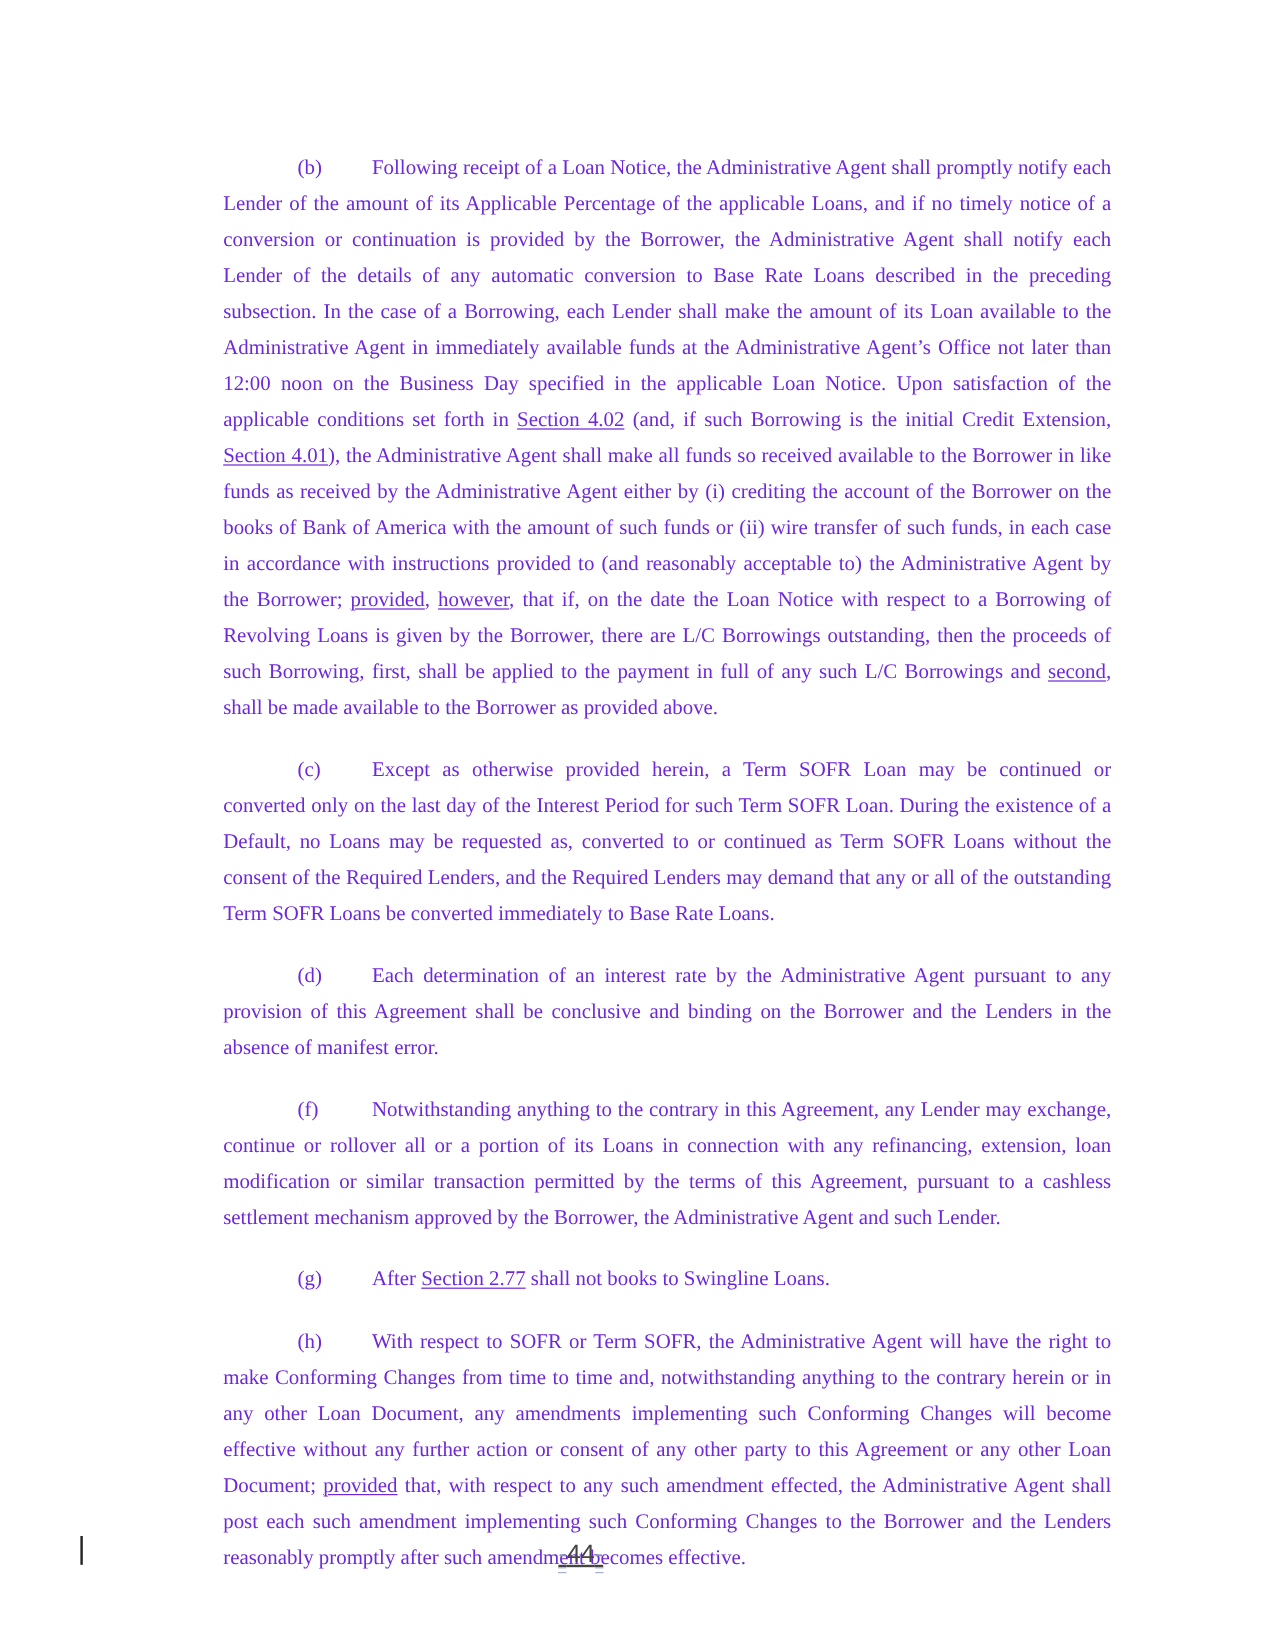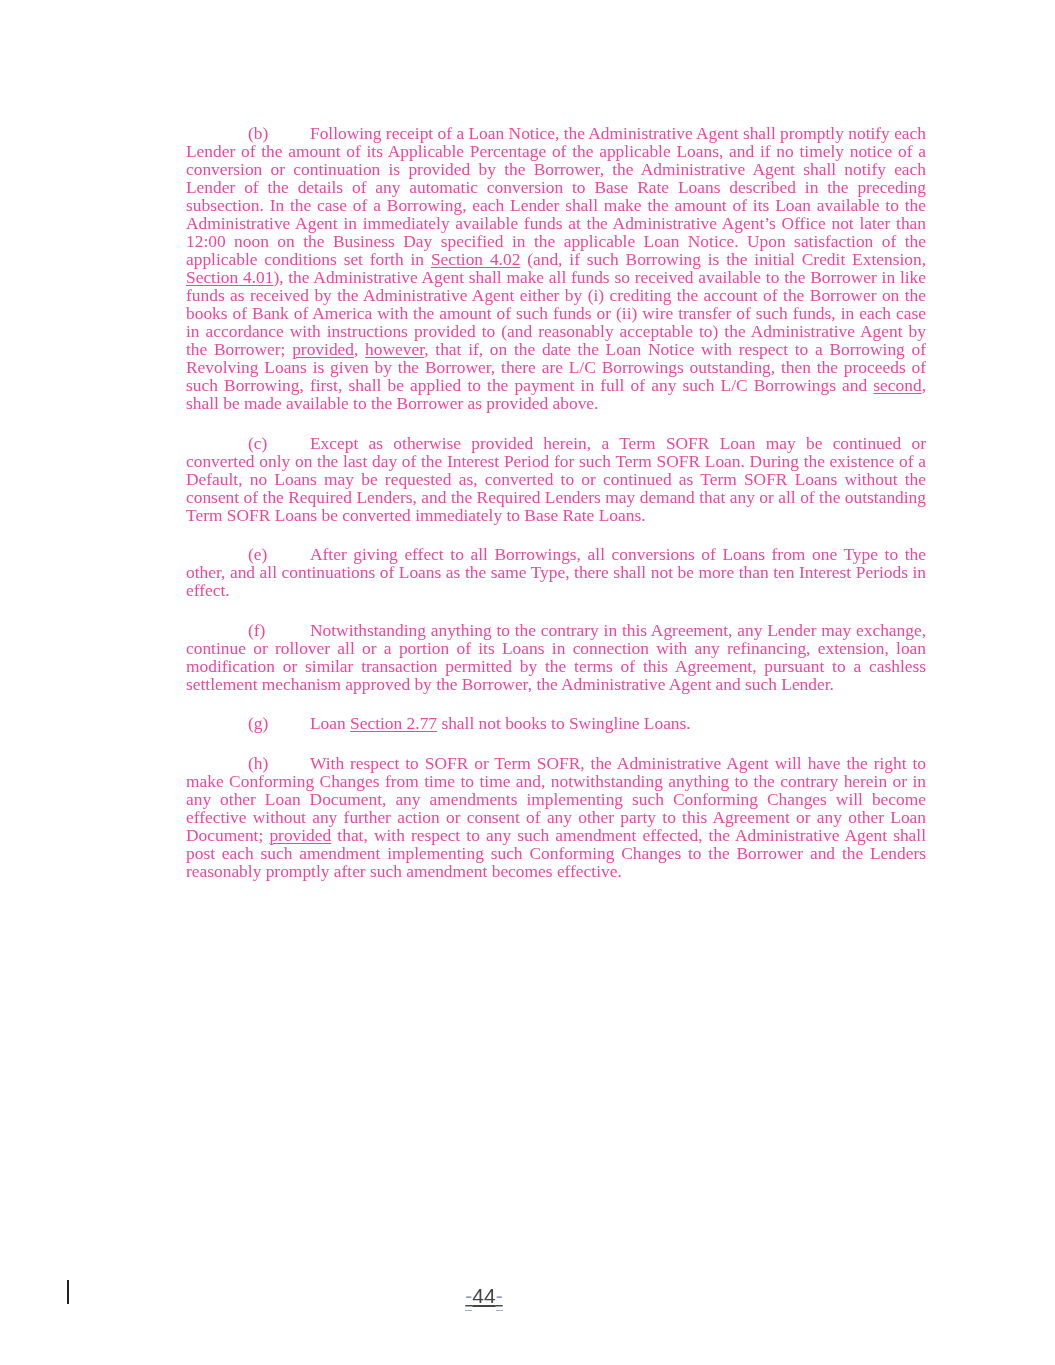--- a/index.html
+++ b/index.html
@@ -1,20 +1,20 @@
 <!DOCTYPE html>
 <html><head>
 <meta charset="utf-8">
 <style>
   html, body { margin: 0; padding: 0; background: #ffffff; }
   body { width: 1055px; height: 1365px; position: relative; overflow: hidden; }
   .page {
     position: absolute; left: 186px; top: 124px; width: 740px;
-    font-family: "Liberation Serif", serif; font-size: 17.4px; line-height: 18px;
-    color: #ec4899; text-align: justify;
+    font-family: "Liberation Serif", serif; font-size: 17.4px; line-height: 30px;
+    color: #6d28d9; text-align: justify;
   }
   .para { margin: 0 0 21.5px 0; text-indent: 62px; }
   .para .label { display: inline-block; width: 62px; text-indent: 0; }
   .u { text-decoration: underline; text-underline-offset: 2px; text-decoration-thickness: 1px; }
   .change-bar {
     position: absolute; left: 67px; top: 1280px; width: 2px; height: 24px; background: #222;
   }
   .page-number {
     position: absolute; left: 0; width: 968px; top: 1284px; text-align: center;
     font-family: "Liberation Sans", sans-serif; font-size: 21px; color: #444; text-decoration: underline;
@@ -24,23 +24,23 @@
     content: ""; position: absolute; left: 0; right: 0; bottom: -4px; height: 3px;
     border-top: 1px solid #a7aecb; border-bottom: 1px solid #a7aecb;
   }
 </style>
 </head>
 <body>
 
 <div class="page" id="doc">
     <p class="para"><span class="label">(b)</span><span>Following receipt of a Loan Notice, the Administrative Agent shall promptly notify each Lender of the amount of its Applicable Percentage of the applicable Loans, and if no timely notice of a conversion or continuation is provided by the Borrower, the Administrative Agent shall notify each Lender of the details of any automatic conversion to Base Rate Loans described in the preceding subsection. In the case of a Borrowing, each Lender shall make the amount of its Loan available to the Administrative Agent in immediately available funds at the Administrative Agent’s Office not later than 12:00 noon on the Business Day specified in the applicable Loan Notice. Upon satisfaction of the applicable conditions set forth in </span><span class="u">Section 4.02</span><span> (and, if such Borrowing is the initial Credit Extension, </span><span class="u">Section 4.01</span><span>), the Administrative Agent shall make all funds so received available to the Borrower in like funds as received by the Administrative Agent either by (i) crediting the account of the Borrower on the books of Bank of America with the amount of such funds or (ii) wire transfer of such funds, in each case in accordance with instructions provided to (and reasonably acceptable to) the Administrative Agent by the Borrower; </span><span class="u">provided</span><span>, </span><span class="u">however</span><span>, that if, on the date the Loan Notice with respect to a Borrowing of Revolving Loans is given by the Borrower, there are L/C Borrowings outstanding, then the proceeds of such Borrowing, first, shall be applied to the payment in full of any such L/C Borrowings and </span><span class="u">second</span><span>, shall be made available to the Borrower as provided above.</span></p>
     <p class="para"><span class="label">(c)</span><span>Except as otherwise provided herein, a Term SOFR Loan may be continued or converted only on the last day of the Interest Period for such Term SOFR Loan. During the existence of a Default, no Loans may be requested as, converted to or continued as Term SOFR Loans without the consent of the Required Lenders, and the Required Lenders may demand that any or all of the outstanding Term SOFR Loans be converted immediately to Base Rate Loans.</span></p>
-    <p class="para"><span class="label">(e)</span><span>After giving effect to all Borrowings, all conversions of Loans from one Type to the other, and all continuations of Loans as the same Type, there shall not be more than ten Interest Periods in effect.</span></p>
+    <p class="para"><span class="label">(d)</span><span>Each determination of an interest rate by the Administrative Agent pursuant to any provision of this Agreement shall be conclusive and binding on the Borrower and the Lenders in the absence of manifest error.</span></p>
     <p class="para"><span class="label">(f)</span><span>Notwithstanding anything to the contrary in this Agreement, any Lender may exchange, continue or rollover all or a portion of its Loans in connection with any refinancing, extension, loan modification or similar transaction permitted by the terms of this Agreement, pursuant to a cashless settlement mechanism approved by the Borrower, the Administrative Agent and such Lender.</span></p>
-    <p class="para"><span class="label">(g)</span><span>Loan </span><span class="u">Section 2.77</span><span> shall not books to Swingline Loans.</span></p>
+    <p class="para"><span class="label">(g)</span><span>After </span><span class="u">Section 2.77</span><span> shall not books to Swingline Loans.</span></p>
     <p class="para"><span class="label">(h)</span><span>With respect to SOFR or Term SOFR, the Administrative Agent will have the right to make Conforming Changes from time to time and, notwithstanding anything to the contrary herein or in any other Loan Document, any amendments implementing such Conforming Changes will become effective without any further action or consent of any other party to this Agreement or any other Loan Document; </span><span class="u">provided</span><span> that, with respect to any such amendment effected, the Administrative Agent shall post each such amendment implementing such Conforming Changes to the Borrower and the Lenders reasonably promptly after such amendment becomes effective.</span></p>
   </div>
 
 <div class="change-bar"></div>
 
 <div class="page-number">
   <span class="pn-dash">-</span><span>44</span><span class="pn-dash">-</span>
 </div>
 
 </body></html>

